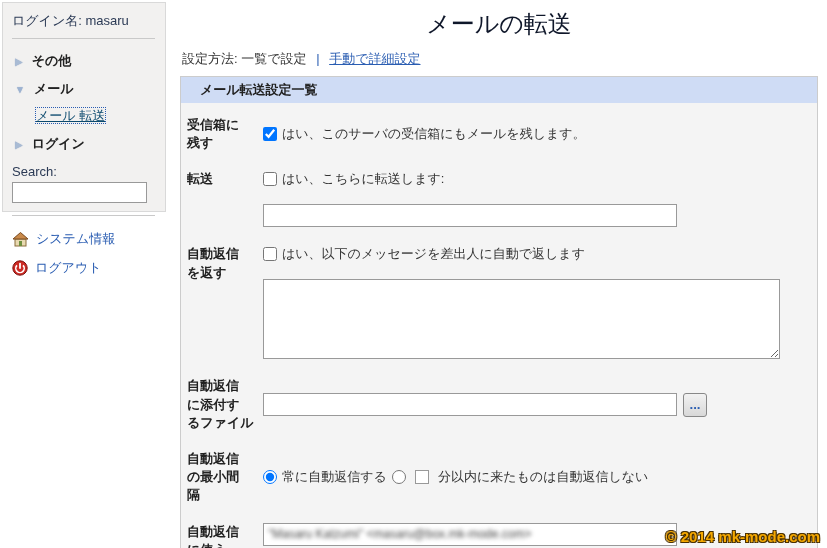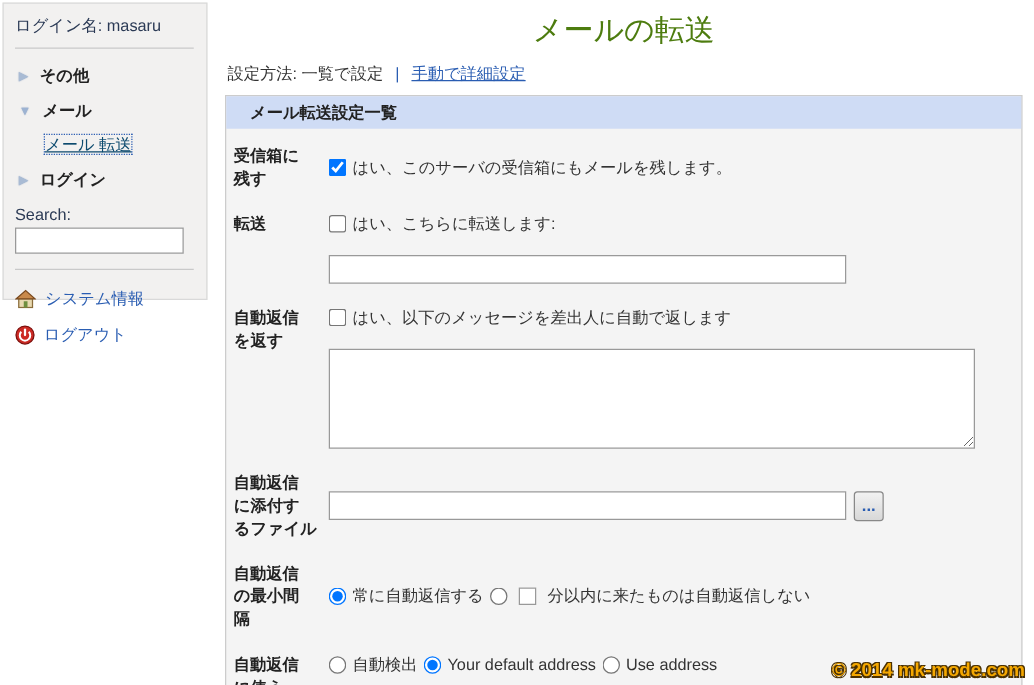--- a/index.html
+++ b/index.html
@@ -1,39 +1,39 @@
 <!DOCTYPE html>
 <html><head>
 <meta charset="utf-8">
 <style>
   * { margin:0; padding:0; box-sizing:border-box; }
   html,body { width:827px; height:548px; background:#fff; overflow:hidden;
     font-family:"Liberation Sans","DejaVu Sans",sans-serif; font-size:13px; color:#333; }
   .page { position:relative; width:827px; height:548px; }
 
   
-  .sidebar { position:absolute; left:2px; top:2px; width:164px; height:238px;
+  .sidebar { position:absolute; left:2px; top:2px; width:164px; height:210px;
     background:#f2f1f0; border:1px solid #d9d9d9; padding:9px 8px 0 9px; }
   .login-name { color:#2b3a55; margin-bottom:8px; }
   .sb-divider { border:none; border-top:1px solid #c9c9c9; margin:6px 2px 8px 0; }
   .menu-cat { display:flex; align-items:center; gap:9px; padding:5px 0 5px 3px;
     color:#222; font-weight:bold; cursor:pointer; }
   .tri { font-size:10px; color:#a9bbd4; text-shadow:0 0 1px #8fa3c0; }
   .tri.down { color:#9db3d2; }
   .submenu { padding:4px 0 5px 24px; }
   .submenu a { color:#0c4a6e; text-decoration:underline; outline:1px dotted #2a5db2; }
   .search-label { color:#2b3a55; margin:6px 0 3px 0; }
   .search-input { width:135px; height:21px; border:1px solid #999; background:#fff; padding:0 3px; }
   .sb-link { display:flex; align-items:center; gap:7px; padding:6px 0 5px 0; }
   .sb-link a { color:#2a5db2; text-decoration:none; }
   .sb-link svg { display:block; }
 
   
   .main { position:absolute; left:180px; top:0; width:638px; }
-  .page-title { text-align:center; font-size:24px; color:#4d7c0f; padding-top:8px; }
+  .page-title { text-align:center; font-size:24px; color:#0f172a; padding-top:8px; }
   .method-line { margin:10px 0 8px 2px; color:#333; }
   .method-line .sep { color:#2a5db2; margin:0 6px; }
   .method-line a { color:#2a5db2; text-decoration:underline; }
 
   .panel { background:#f4f4f4; border:1px solid #ccc; }
   .panel-header { background:#cfdcf5; padding:4px 19px; font-weight:bold; color:#222; }
   .rows { padding:4px 8px 10px 6px; }
   .row { display:grid; grid-template-columns:68px 1fr; column-gap:8px; padding:9px 0; }
   .row.center { align-items:center; }
   .row.top { align-items:start; }
@@ -176,28 +176,20 @@
             <input class="mini-input" type="text" value="" style="">
             <span>分以内に来たものは自動返信しない</span>
           </div>
         </div>
 
         <div class="row top">
           <div class="row-label">自動返信
 に使う
 From:</div>
           <div class="stack">
-            <div class="radio-line">
-              <input type="radio" name="from_radio" style="">
-              <span>自動検出</span>
-              <input type="radio" name="from_radio" checked="" style="">
-              <span>Your default address</span>
-              <input type="radio" name="from_radio" style="">
-              <span>Use address</span>
-            </div>
             <div class="fake-input">
               <span class="blurred">"Masaru Katzumi"  &lt;masaru@box.mk-mode.com&gt;</span>
             </div>
           </div>
         </div>
 
       </div>
     </div>
 
   </div>

